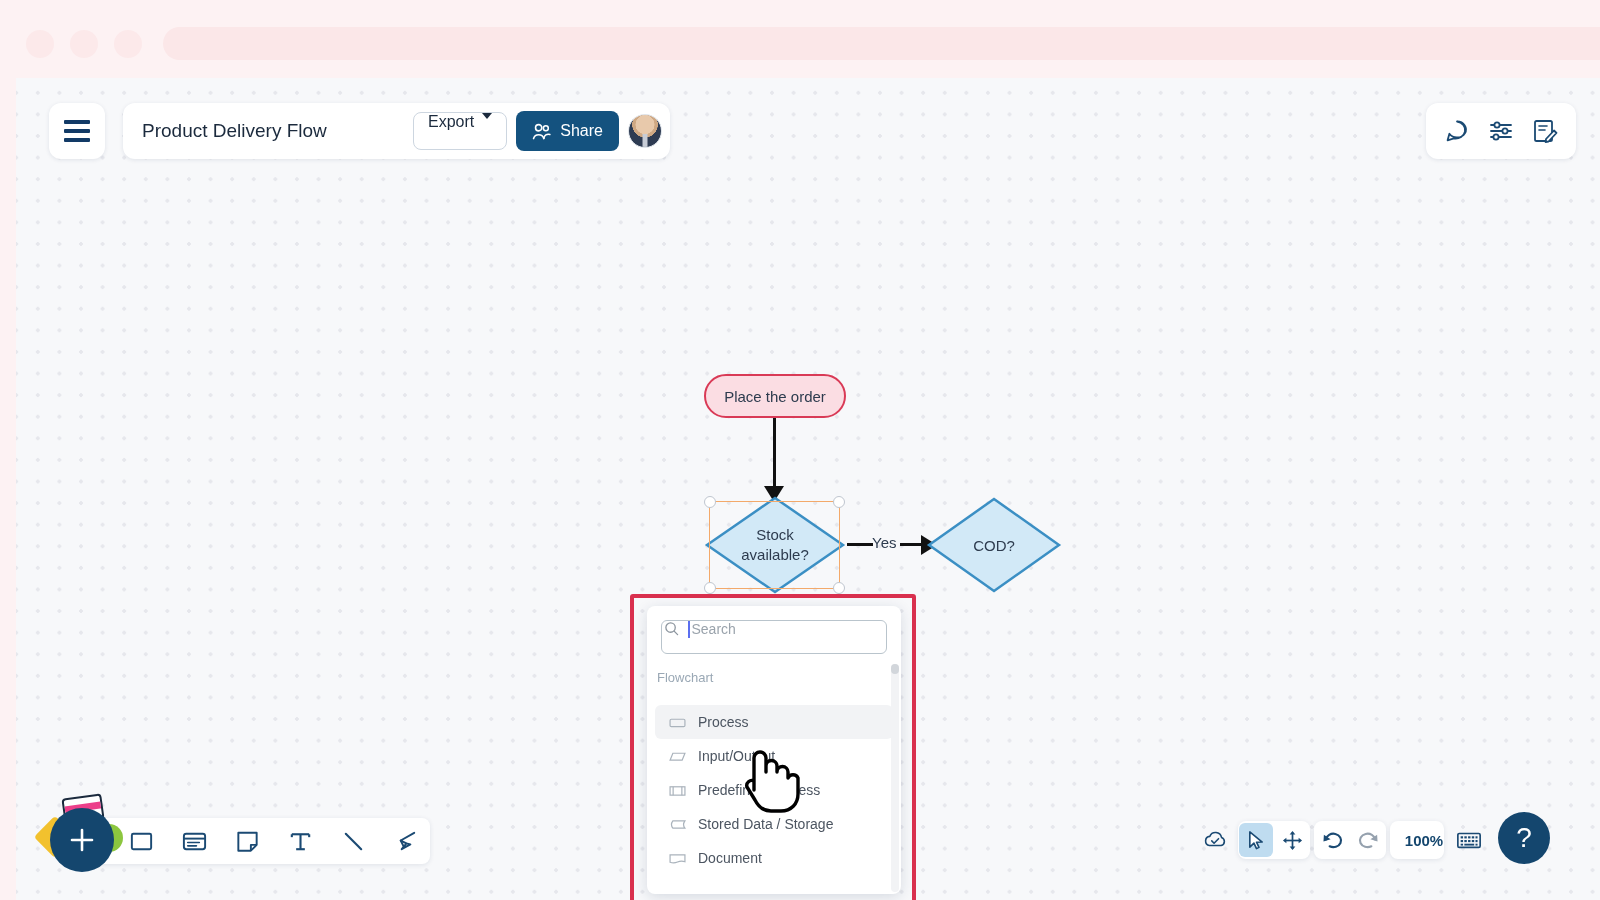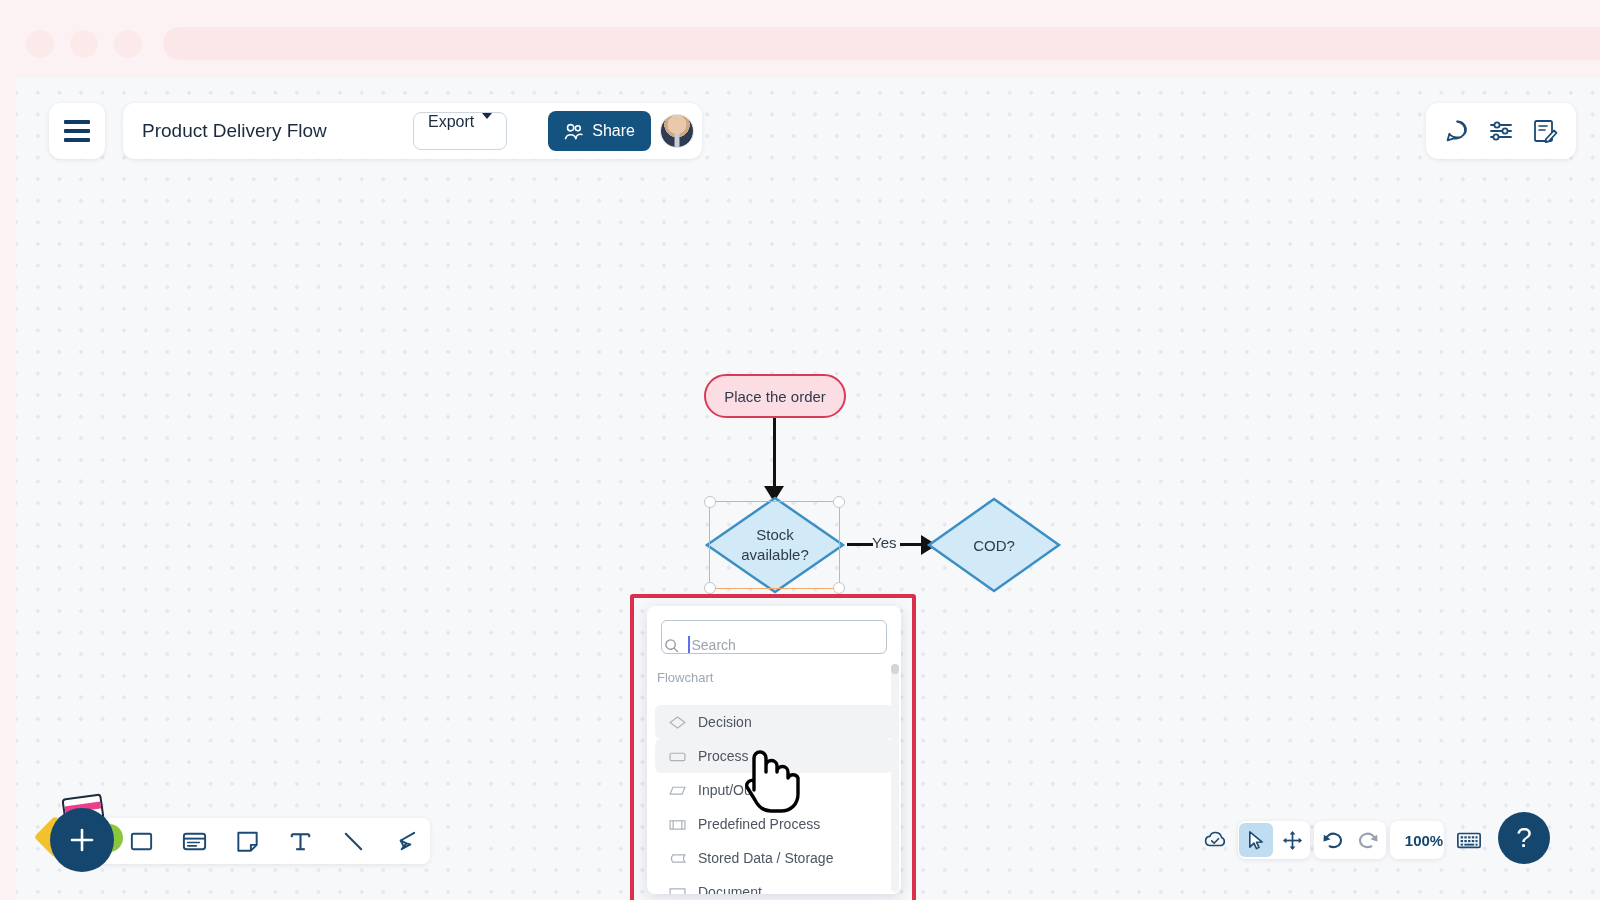--- a/index.html
+++ b/index.html
@@ -70,21 +70,20 @@
   }
   .caret-down {
     width: 0; height: 0; border-left: 5px solid transparent;
     border-right: 5px solid transparent; border-top: 6px solid #1b2a3d;
   }
   #share-button {
     height: 40px; background: #14527f; border-radius: 8px;
     color: #fff; font-size: 16px; display: flex; align-items: center;
     gap: 9px; padding: 0 16px; cursor: pointer; margin-right: 9px;
     white-space: nowrap;
-    margin-left: 32px;
   }
   #avatar {
     width: 34px; height: 34px; border-radius: 50%;
     background: radial-gradient(circle at 50% 30%, #e8c9ab 0 34%, #cfa883 35% 46%, #2e3b52 47% 100%);
     border: 1px solid #dfe4ea; overflow: hidden; position: relative;
   }
   #avatar::after {
     content: ""; position: absolute; left: 50%; top: 58%;
     transform: translateX(-50%); width: 5px; height: 14px;
     background: #c7ccd6;
@@ -166,21 +165,21 @@
   #shape-picker {
     position: absolute; left: 631px; top: 528px;
     width: 254px; height: 288px;
     background: #fff; border-radius: 8px;
     box-shadow: 0 3px 14px rgba(20,40,80,.14);
     overflow: hidden;
   }
   #shape-search-wrap {
     margin: 14px 14px 0 14px; height: 34px;
     border: 1px solid #b9c4cc; border-radius: 6px;
-    display: flex; align-items: flex-end; gap: 9px; padding: 0 2px;
+    display: flex; align-items: flex-start; gap: 9px; padding: 0 2px;
   }
   #shape-search-input {
     border: none; outline: none; font-size: 14px; color: #6d7680;
     width: 170px; background: transparent;
     font-family: "Liberation Sans", sans-serif;
   }
   #shape-search-input::placeholder { color: #9aa3ac; }
   #caret-bar {
     width: 1.5px; height: 17px; background: #5b6ff0; margin-right: -7px;
   }
@@ -316,26 +315,20 @@
       <svg width="15" height="15" viewBox="0 0 16 16">
         <circle cx="7" cy="7" r="5" fill="none" stroke="#8d969f" stroke-width="1.4"></circle>
         <line x1="10.8" y1="10.8" x2="14.5" y2="14.5" stroke="#8d969f" stroke-width="1.4" stroke-linecap="round"></line>
       </svg>
       <div id="caret-bar"></div>
       <input id="shape-search-input" type="text" placeholder="Search" style="">
     </div>
 
     <div id="picker-group-label">Flowchart</div>
 
-    <div class="picker-item highlight">
-      <svg width="17" height="13" viewBox="0 0 18 14">
-        <polygon points="9,1 17,7 9,13 1,7" fill="none" stroke="#aab3bc" stroke-width="1.3"></polygon>
-      </svg>
-      <span class="pi-label">Decision</span>
-    </div>
 
     <div class="picker-item highlight">
       <svg width="17" height="13" viewBox="0 0 18 14">
         <rect x="1" y="3.5" width="16" height="8" rx="1.3" fill="none" stroke="#aab3bc" stroke-width="1.3"></rect>
       </svg>
       <span class="pi-label">Process</span>
     </div>
 
     <div class="picker-item">
       <svg width="17" height="13" viewBox="0 0 18 14">

